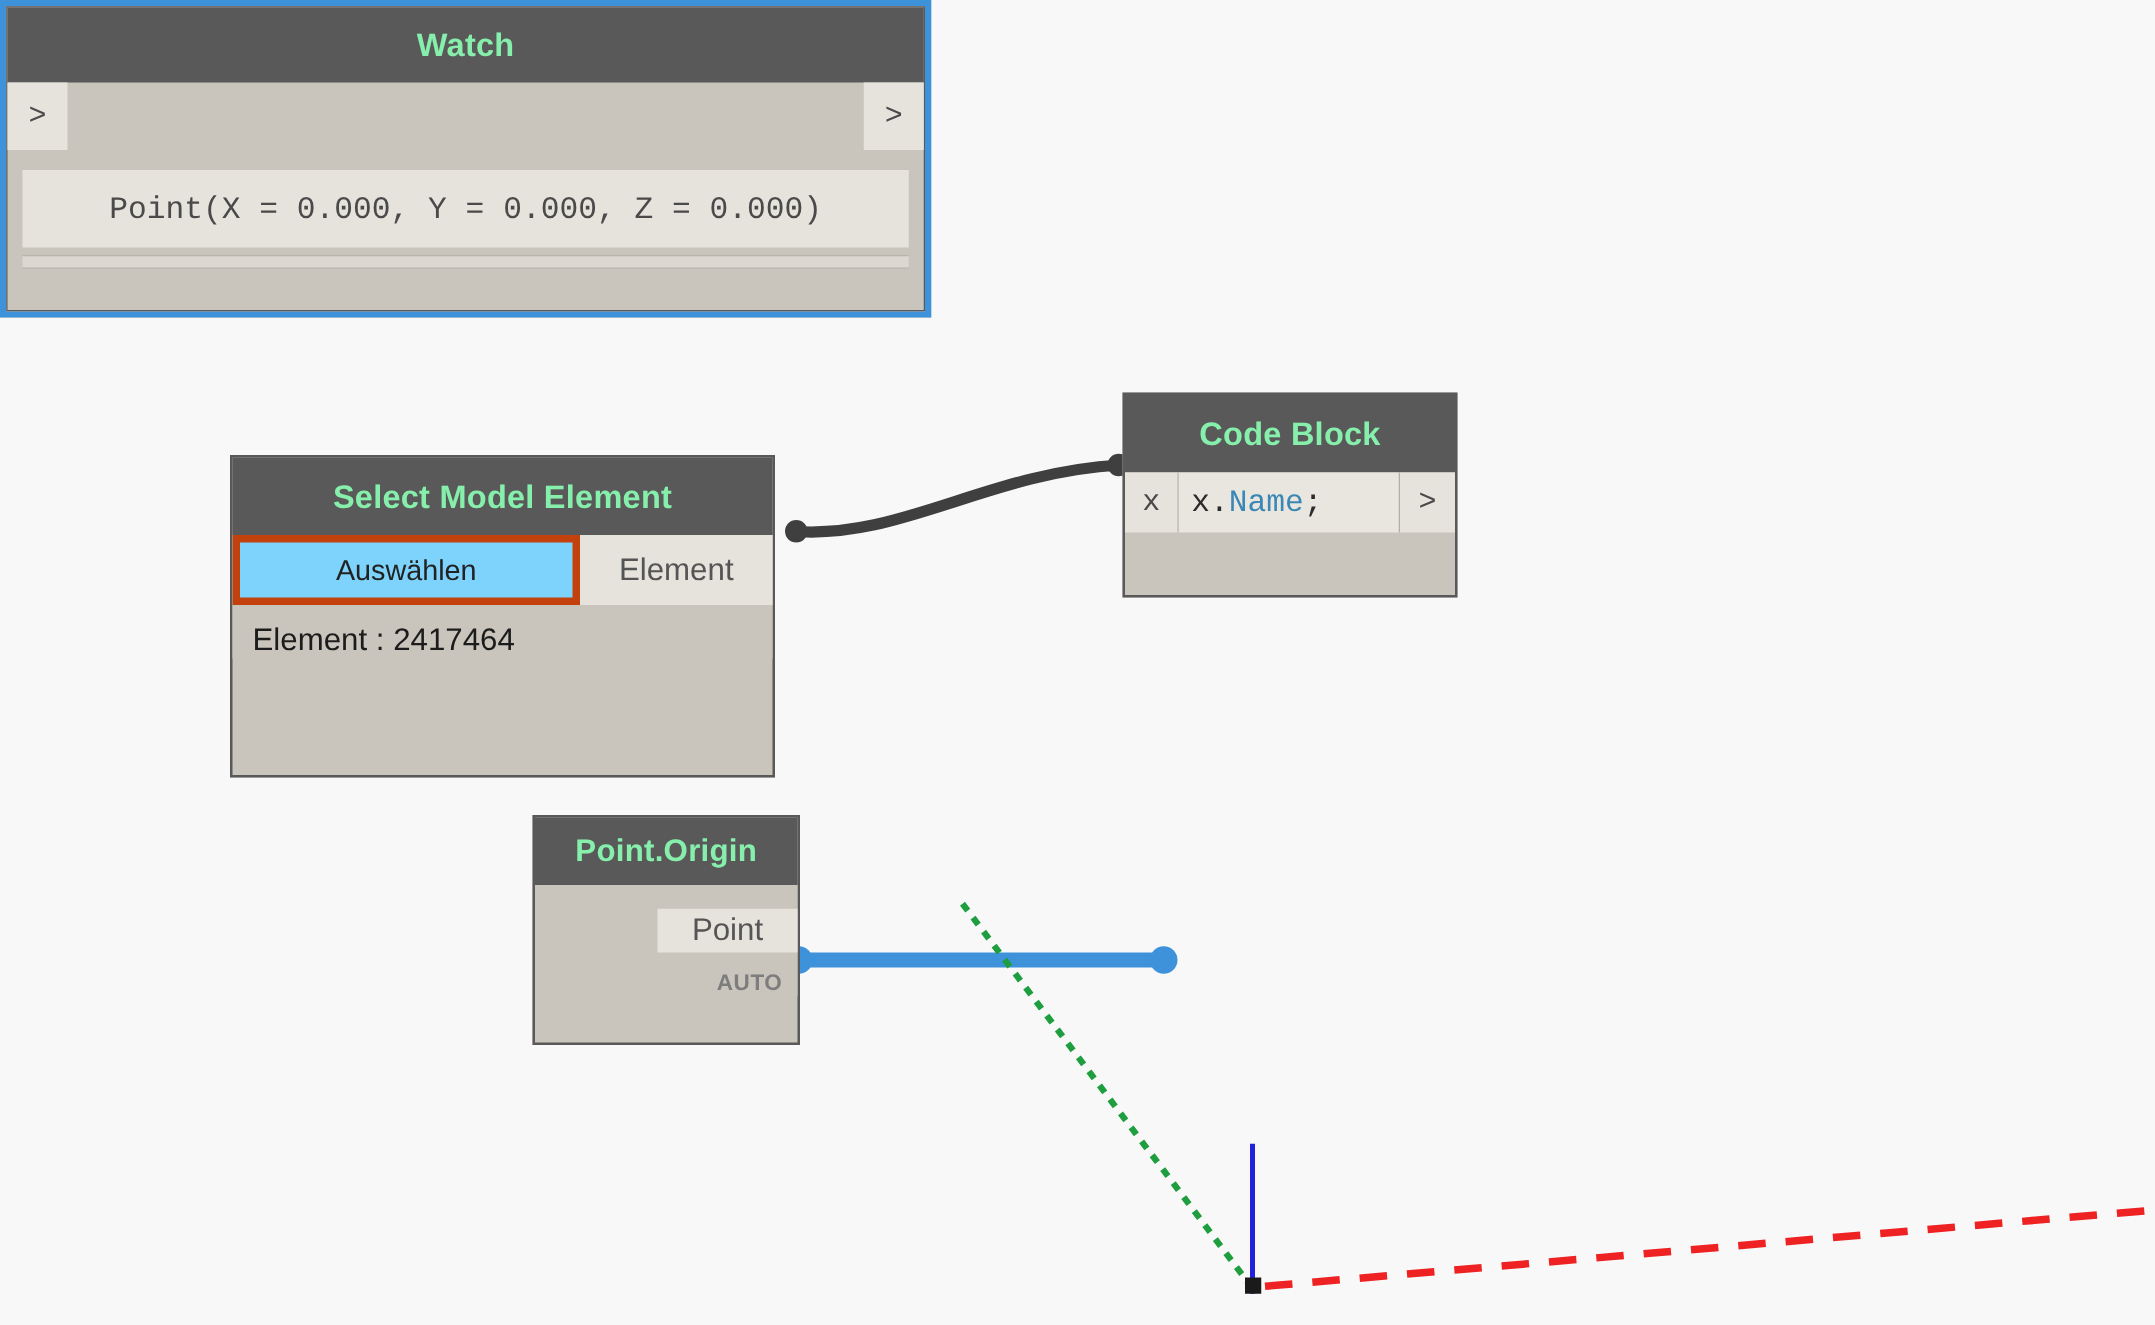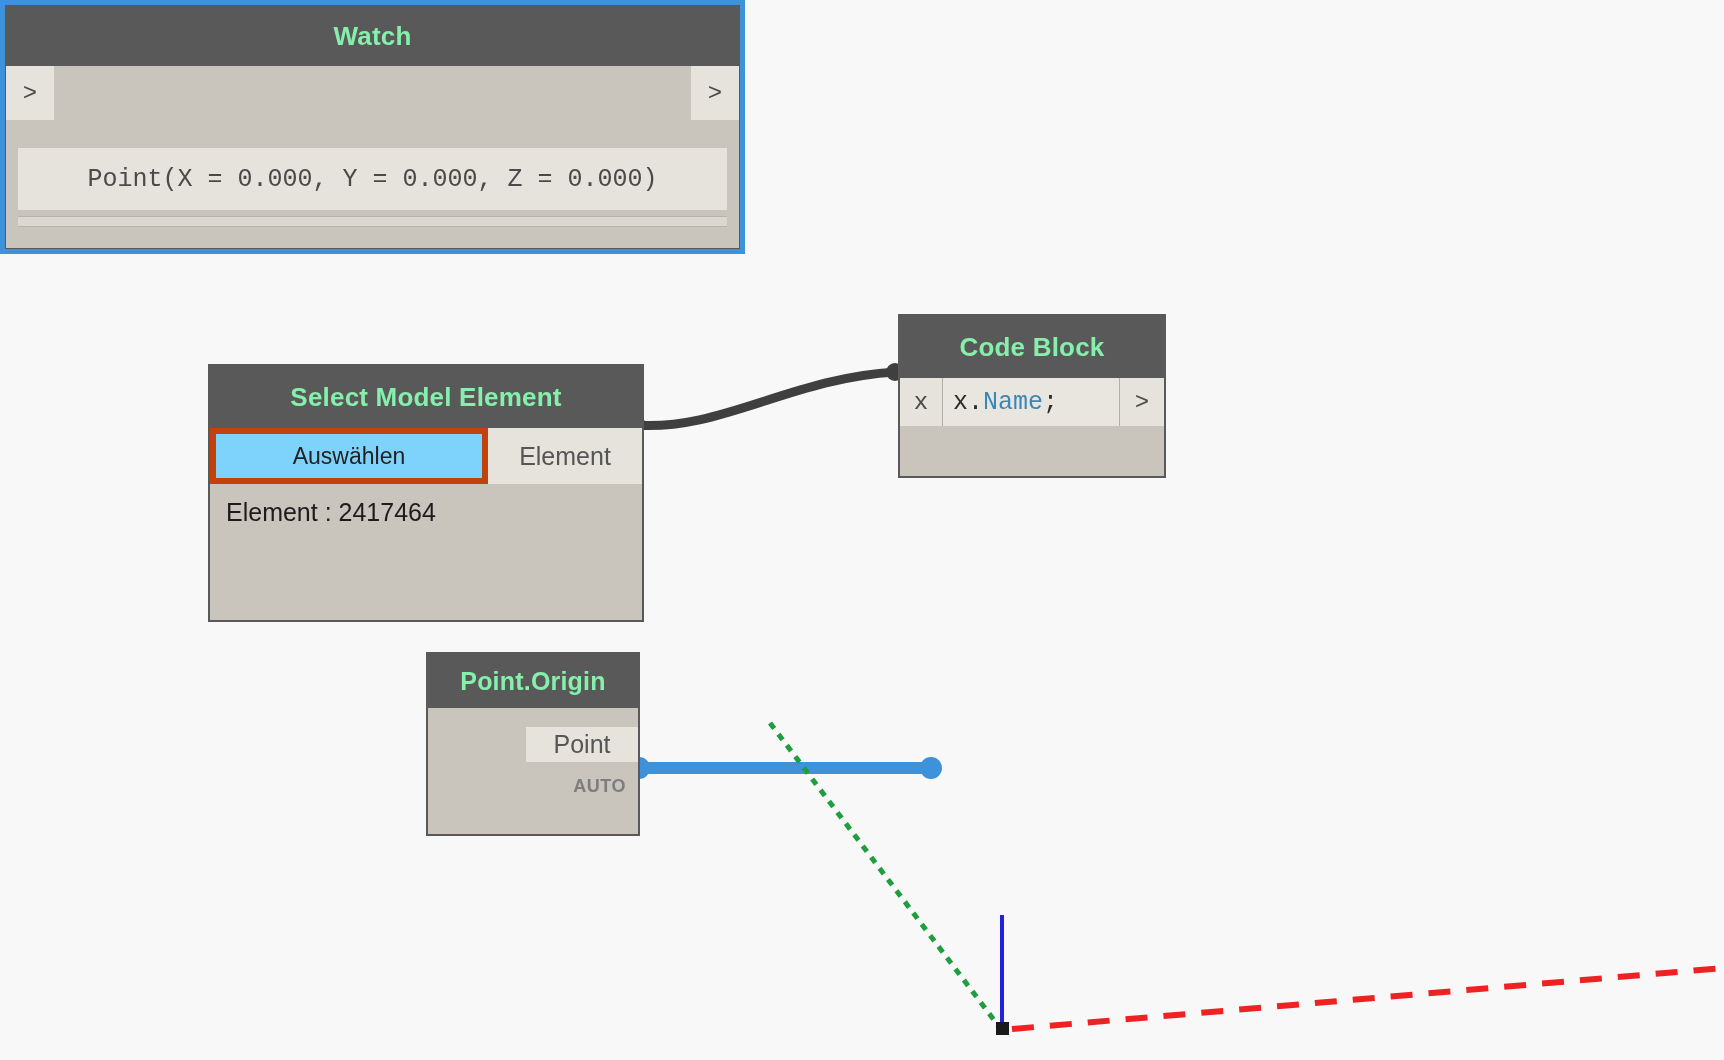--- a/index.html
+++ b/index.html
@@ -43,21 +43,21 @@
     align-items: center;
     justify-content: center;
   }
   .node-body {
     position: relative;
     background: #c9c4bc;
   }
 
   
   #node-select {
-    left: 208px;
+    left: 184px;
     top: 364px;
     width: 436px;
     height: 258px;
   }
   #node-select .node-header {
     height: 62px;
     font-size: 26px;
   }
   #node-select .row {
     display: flex;
@@ -208,21 +208,21 @@
     width: 48px;
     background: #e6e3dd;
     display: flex;
     align-items: center;
     justify-content: center;
     font-size: 24px;
     font-family: "Liberation Mono", monospace;
     color: #4a4a4a;
   }
   .watch-value {
-    margin: 28px 12px 0 12px;
+    margin: 16px 12px 0 12px;
     background: #e6e3dd;
     height: 62px;
     display: flex;
     align-items: center;
     justify-content: center;
     font-family: "Liberation Mono", monospace;
     font-size: 25px;
     color: #4a4a4a;
     white-space: pre;
   }

